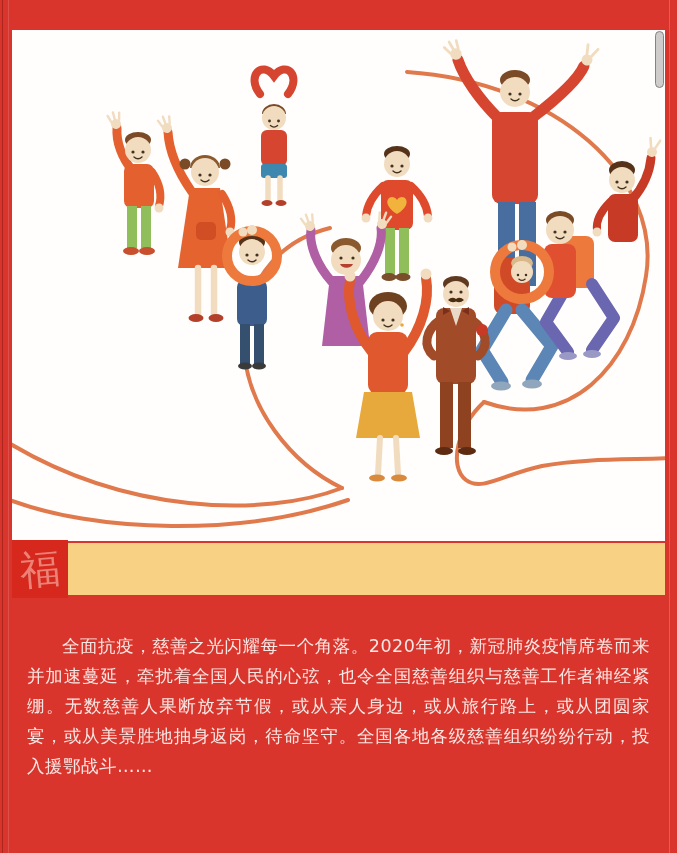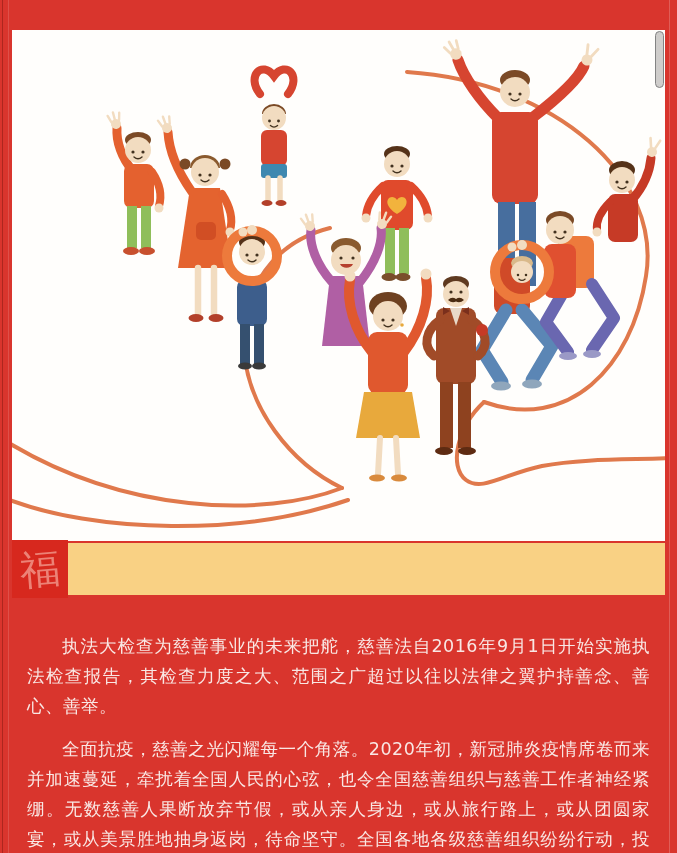--- a/index.html
+++ b/index.html
@@ -261,15 +261,14 @@
 </div>
 
 <div class="scroll-thumb"></div>
 
 <div class="seal">
   <span class="seal-char">福</span>
 </div>
 <div class="banner-strip"></div>
 
 <div class="article">
-  <p>执法大检查为慈善事业的未来把舵，慈善法自2016年9月1日开始实施执法检查报告，其检查力度之大、范围之广超过以往以法律之翼护持善念、善心、善举。</p>
   <p>全面抗疫，慈善之光闪耀每一个角落。2020年初，新冠肺炎疫情席卷而来并加速蔓延，牵扰着全国人民的心弦，也令全国慈善组织与慈善工作者神经紧绷。无数慈善人果断放弃节假，或从亲人身边，或从旅行路上，或从团圆家宴，或从美景胜地抽身返岗，待命坚守。全国各地各级慈善组织纷纷行动，投入援鄂战斗……</p>
 </div>
 
 </body></html>

